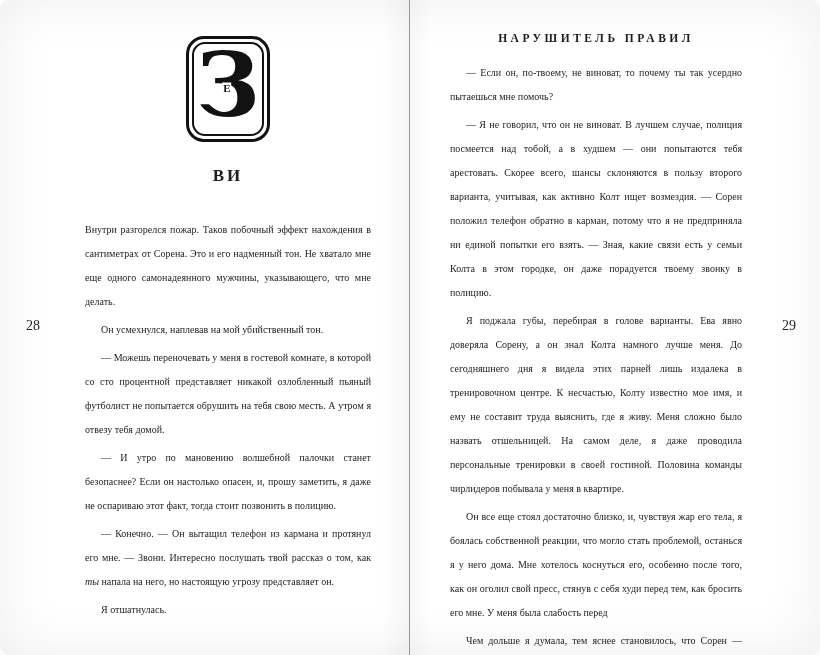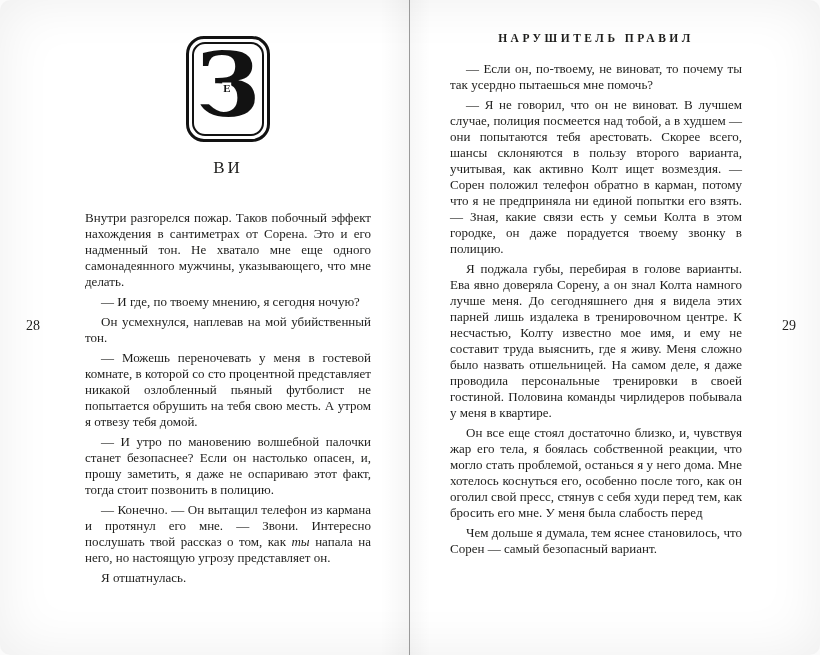--- a/index.html
+++ b/index.html
@@ -82,43 +82,43 @@
     top: 49%;
     transform: translate(-62%, -50%);
     font-size: 11px;
     font-weight: bold;
     background: #ffffff;
     color: #121212;
     padding: 0 1px;
     line-height: 1;
   }
   .chapter-title {
-    margin-top: 16px;
-    font-weight: normal;
+    margin-top: 24px;
+    font-weight: bold;
     font-size: 17px;
     letter-spacing: 3px;
   }
 
   
   .running-header {
     text-align: center;
     font-size: 11.5px;
     letter-spacing: 3.5px;
     font-weight: bold;
     margin-bottom: 17px;
     white-space: nowrap;
   }
 
   
   .page-body { text-align: justify; }
   .page-left .page-body { margin-top: 32px; }
   .page-body p {
     margin: 0 0 4px 0;
-    font-size: 13px;
-    line-height: 16px;
+    font-size: 10px;
+    line-height: 24px;
     text-indent: 16px;
   }
   .page-body p.no-indent { text-indent: 0; }
 </style>
 </head>
 <body>
 
 <div class="spread">
 
   <div class="page page-left">
@@ -126,21 +126,20 @@
       <div class="ornament">
         <div class="ornament-inner">
           <span class="big-numeral">З</span>
           <span class="ornament-detail">Е</span>
         </div>
       </div>
       <div class="chapter-title">ВИ</div>
     </div>
     <div class="page-body">
         <p class="no-indent">Внутри разгорелся пожар. Таков побочный эффект нахождения в сантиметрах от Сорена. Это и его надменный тон. Не хватало мне еще одного самонадеянного мужчины, указывающего, что мне делать.</p>
-        <p>— И где, по твоему мнению, я сегодня ночую?</p>
         <p>Он усмехнулся, наплевав на мой убийственный тон.</p>
         <p>— Можешь переночевать у меня в гостевой комнате, в которой со сто процентной представляет никакой озлобленный пьяный футболист не попытается обрушить на тебя свою месть. А утром я отвезу тебя домой.</p>
         <p>— И утро по мановению волшебной палочки станет безопаснее? Если он настолько опасен, и, прошу заметить, я даже не оспариваю этот факт, тогда стоит позвонить в полицию.</p>
         <p><span>— Конечно. — Он вытащил телефон из кармана и протянул его мне. — Звони. Интересно послушать твой рассказ о том, как </span><span style="font-style: italic;">ты</span><span> напала на него, но настоящую угрозу представляет он.</span></p>
         <p>Я отшатнулась.</p>
       </div>
   </div>
 
   <div class="page page-right">
     <div class="running-header">НАРУШИТЕЛЬ ПРАВИЛ</div>

